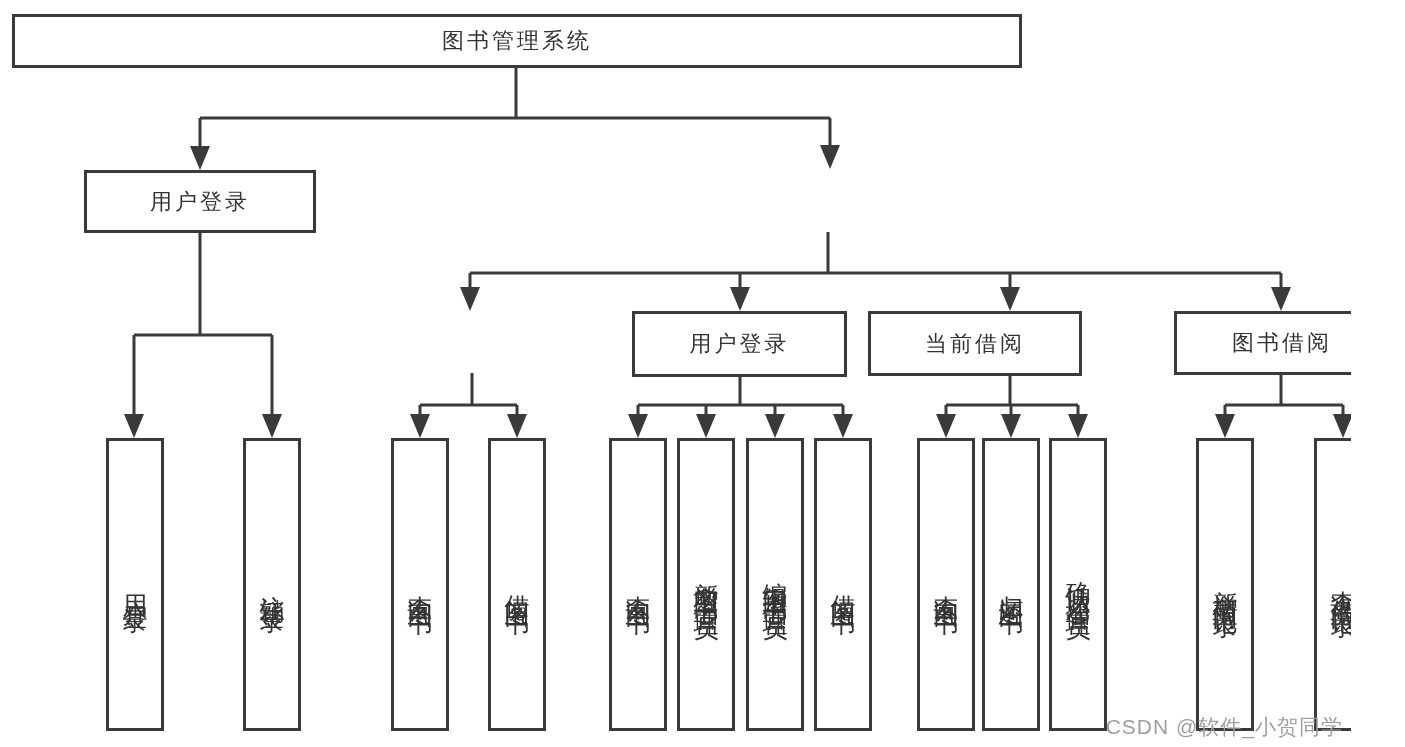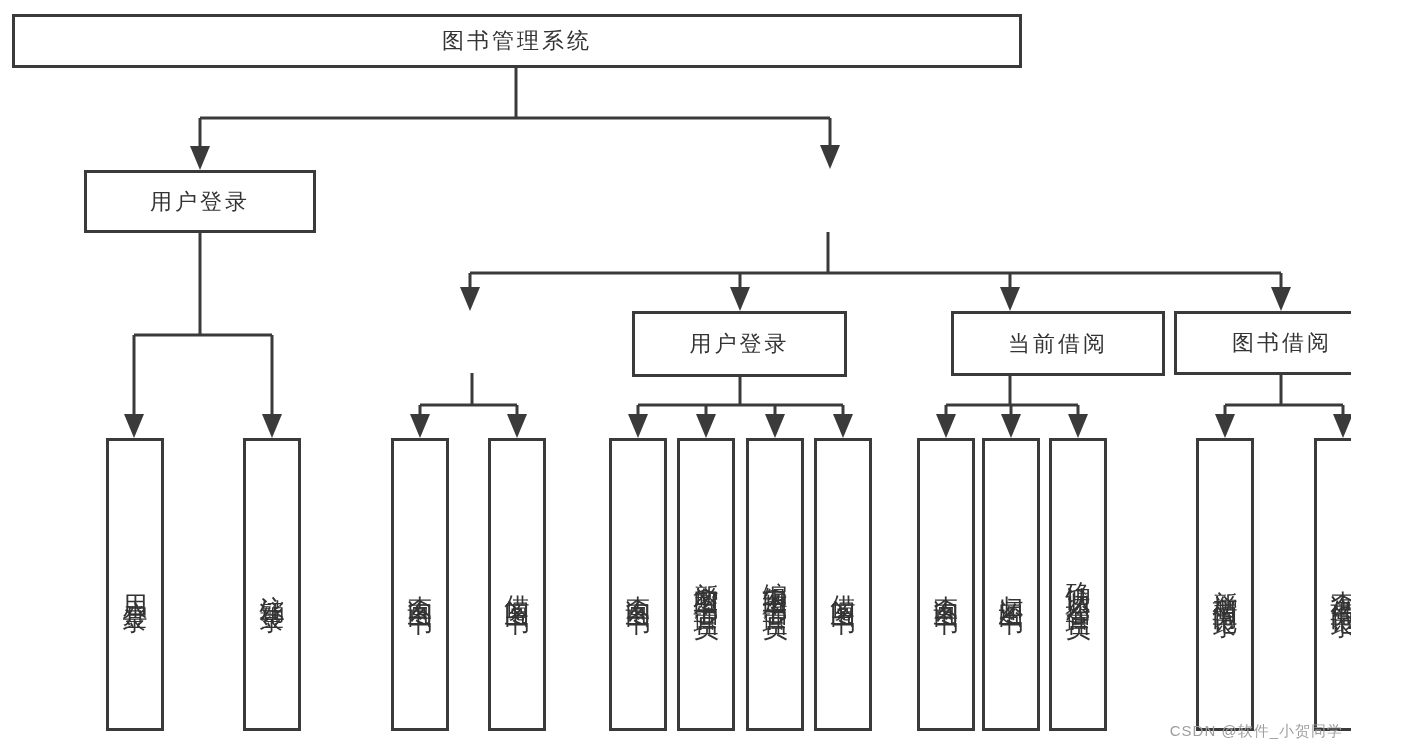--- a/index.html
+++ b/index.html
@@ -36,21 +36,21 @@
     writing-mode: vertical-rl;
     text-orientation: mixed;
     font-size: 25px;
     letter-spacing: 5px;
     line-height: 1;
   }
   .watermark {
     position: absolute;
     right: 8px;
     bottom: 6px;
-    font-size: 15px;
+    font-size: 21px;
     letter-spacing: 1px;
     color: var(--watermark);
     white-space: nowrap;
   }
 </style>
 </head>
 <body>
 
 <div class="canvas">
 
@@ -101,21 +101,21 @@
     <span>图书管理系统</span>
   </div>
 
   <div class="node hnode" style="left:84px;top:170px;width:232px;height:63px">
     <span>用户登录</span>
   </div>
 
   <div class="node hnode" style="left:632px;top:311px;width:215px;height:66px">
     <span>用户登录</span>
   </div>
-  <div class="node hnode" style="left:951px;top:311px;width:214px;height:65px">
+  <div class="node hnode" style="left:868px;top:311px;width:214px;height:65px">
     <span>当前借阅</span>
   </div>
   <div class="node hnode" style="left:1174px;top:311px;width:216px;height:64px">
     <span>图书借阅</span>
   </div>
 
   <div class="node leaf" style="left:106px">
     <span class="vtext">用户登录</span>
   </div>
   <div class="node leaf" style="left:243px">

